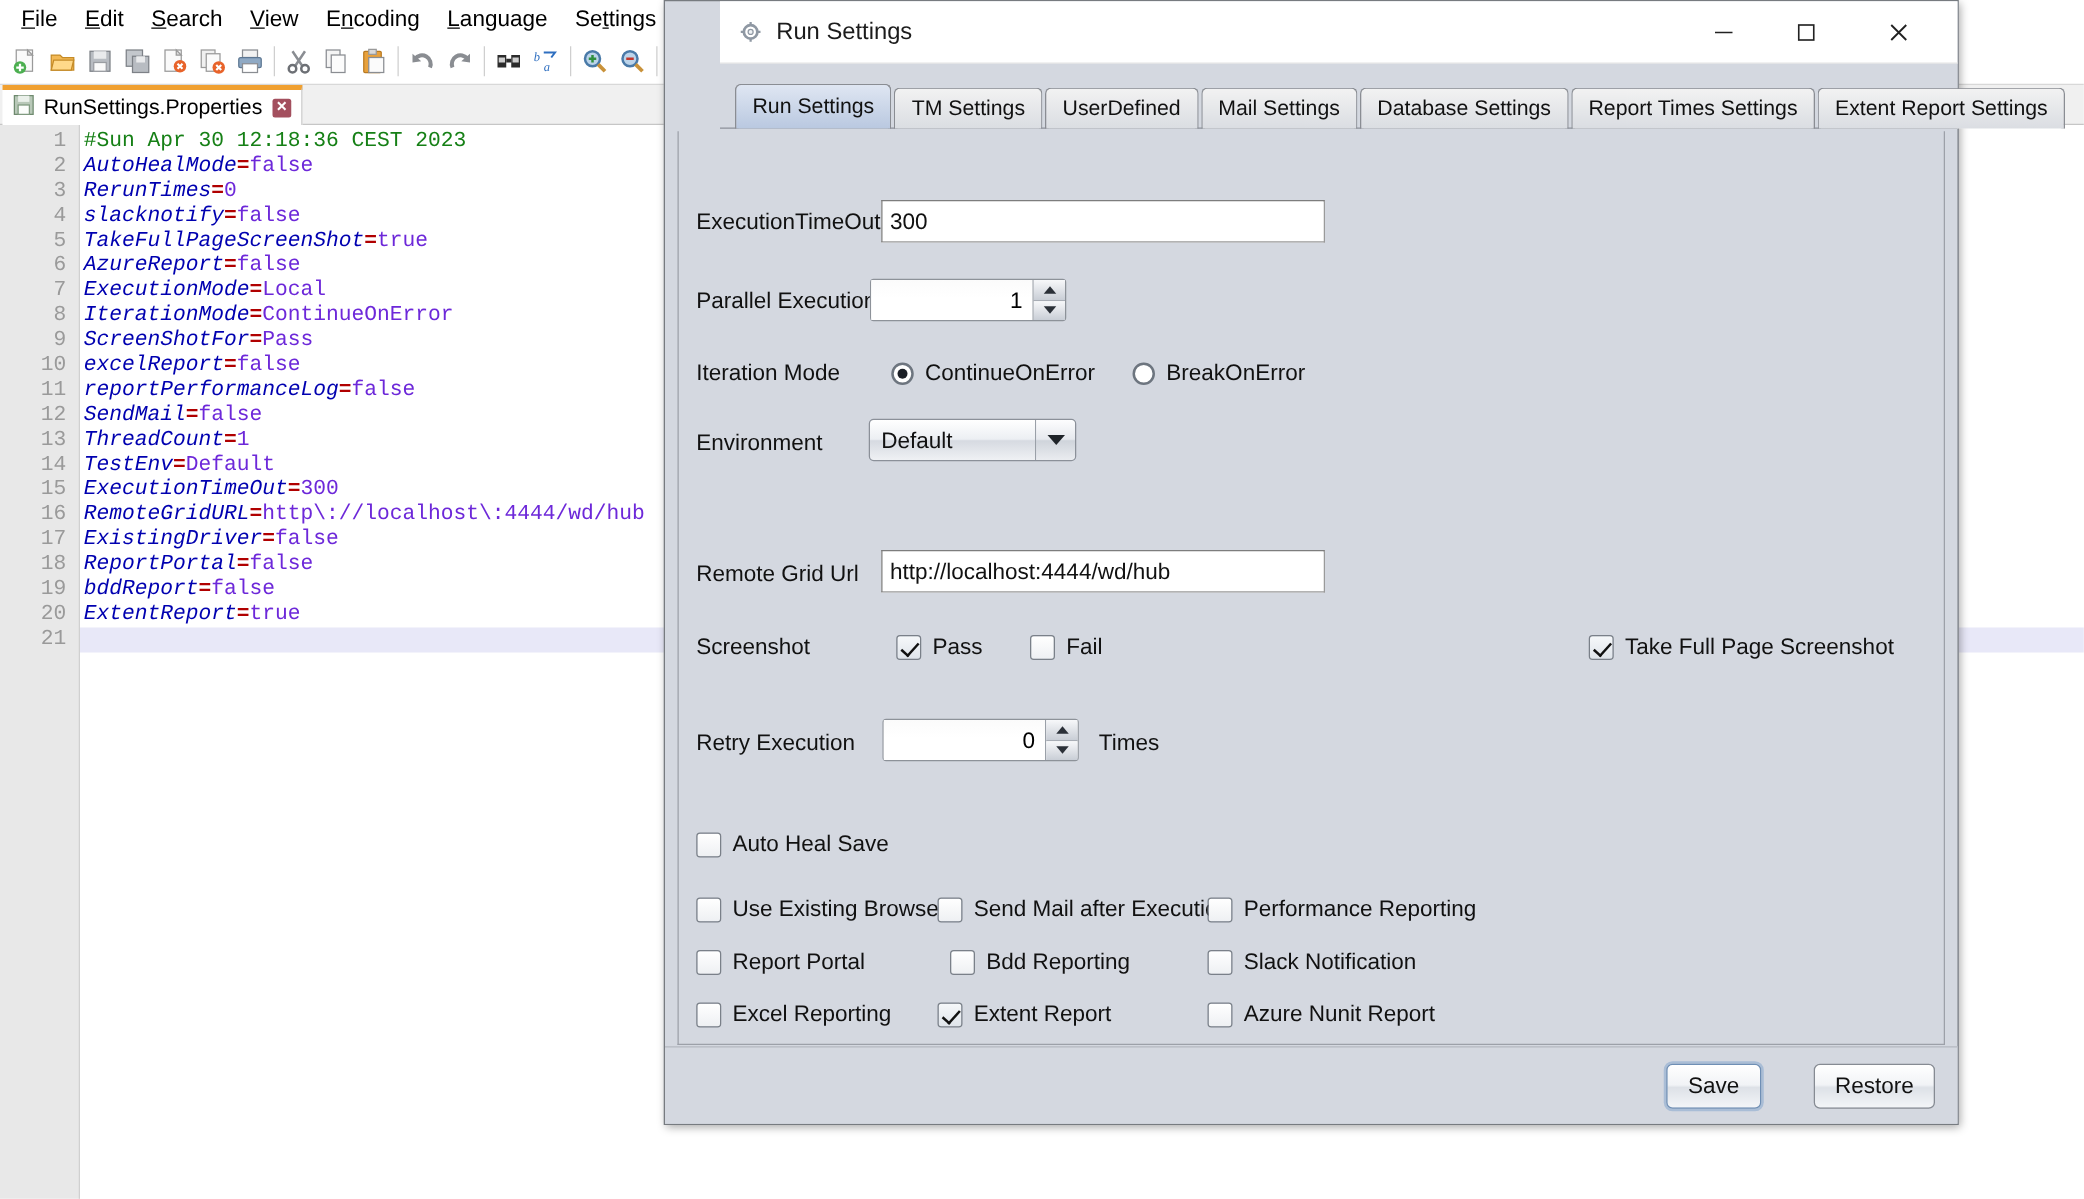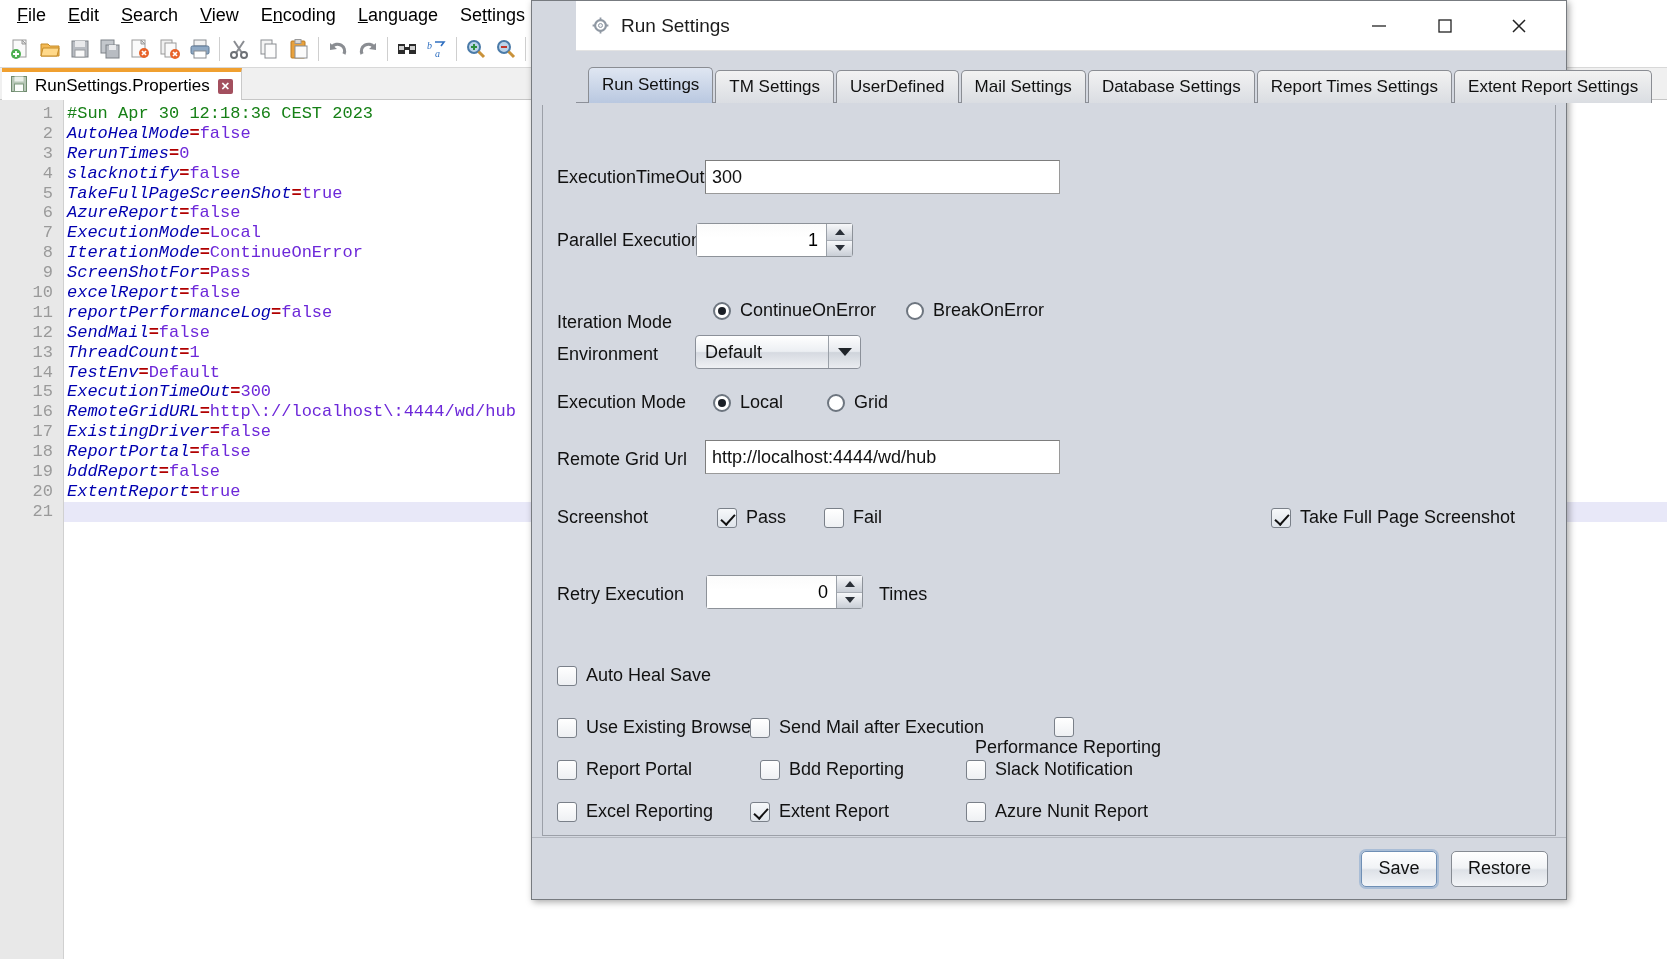--- a/index.html
+++ b/index.html
@@ -213,20 +213,21 @@
     border: solid #111; border-width: 0 2.4px 2.4px 0;
     transform: rotate(42deg);
   }
   .cb-label { font-size: 18px; color: #111; margin-left: 9px; white-space: nowrap; }
 
   #dlg-footer {
     position: absolute; left: 0; right: 0; bottom: 0; height: 62px;
     background: #d4d8e0; border-top: 1px solid #b4b8c0;
     display: flex; align-items: center; justify-content: flex-end;
     padding-right: 18px;
+    gap: 28px;
   }
   .btn {
     min-width: 76px; height: 36px; padding: 0 16px;
     border: 1px solid #868b93; border-radius: 5px;
     background: linear-gradient(to bottom,#ffffff 0%,#f1f3f6 47%,#dde1e7 53%,#f3f5f8 100%);
     font-size: 18px; color: #111;
     display: flex; align-items: center; justify-content: center;
     margin-left: 14px;
   }
   .btn.focus { box-shadow: 0 0 0 2px #a9bdd6; border-color: #6f8fb5; }
@@ -509,52 +510,41 @@
         <div class="sbtn">
             <i class="arrow-up"></i>
           </div>
         <div class="sbtn">
             <i class="arrow-dn"></i>
           </div>
       </div>
     </div>
 
     <div class="row" style="left:14px; top:183px;">
-      <span class="flabel" style="width:150px;margin-top:24px;">Iteration Mode</span>
+      <span class="flabel" style="width:150px;">Iteration Mode</span>
       <div class="radio-wrap" style="margin-left:6px;">
         <span class="radio on"></span>
         <span class="radio-label">ContinueOnError</span>
       </div>
       <div class="radio-wrap">
         <span class="radio"></span>
         <span class="radio-label">BreakOnError</span>
       </div>
     </div>
 
     <div class="row" style="left:14px; top:239px;">
       <span class="flabel" style="width:150px;">Environment</span>
     </div>
     <div class="combo" style="position:absolute; left:152px; top:230px;">
       <span class="cval">Default</span>
       <span class="carrow">
           <i></i>
         </span>
     </div>
 
-    <div class="row" style="left:14px; top:287px;">
-      <span class="flabel" style="width:150px;">Execution Mode</span>
-      <div class="radio-wrap" style="margin-left:6px; margin-right:44px;">
-        <span class="radio on"></span>
-        <span class="radio-label">Local</span>
-      </div>
-      <div class="radio-wrap">
-        <span class="radio"></span>
-        <span class="radio-label">Grid</span>
-      </div>
-    </div>
 
     <div class="row" style="left:14px; top:344px;">
       <span class="flabel" style="width:155px;">Remote Grid Url</span>
     </div>
     <div class="tfield" style="position:absolute; left:162px; top:335px; width:355px; height:34px;">
       <span>http://localhost:4444/wd/hub</span>
     </div>
 
     <div class="row" style="left:14px; top:402px;">
       <span class="flabel" style="width:155px;">Screenshot</span>
@@ -595,21 +585,21 @@
 
     <div id="cbgrid">
         <div class="cb-wrap" style="position: absolute; left: 14px; top: 612px;">
           <span class="cbox"></span>
           <span class="cb-label">Use Existing Browser</span>
         </div>
         <div class="cb-wrap" style="position: absolute; left: 207px; top: 612px;">
           <span class="cbox"></span>
           <span class="cb-label">Send Mail after Execution</span>
         </div>
-        <div class="cb-wrap" style="position: absolute; left: 423px; top: 612px; flex-direction: column;">
+        <div class="cb-wrap" style="position: absolute; left: 423px; top: 612px;">
           <span class="cbox"></span>
           <span class="cb-label">Performance Reporting</span>
         </div>
         <div class="cb-wrap" style="position: absolute; left: 14px; top: 654px;">
           <span class="cbox"></span>
           <span class="cb-label">Report Portal</span>
         </div>
         <div class="cb-wrap" style="position: absolute; left: 217px; top: 654px;">
           <span class="cbox"></span>
           <span class="cb-label">Bdd Reporting</span>

